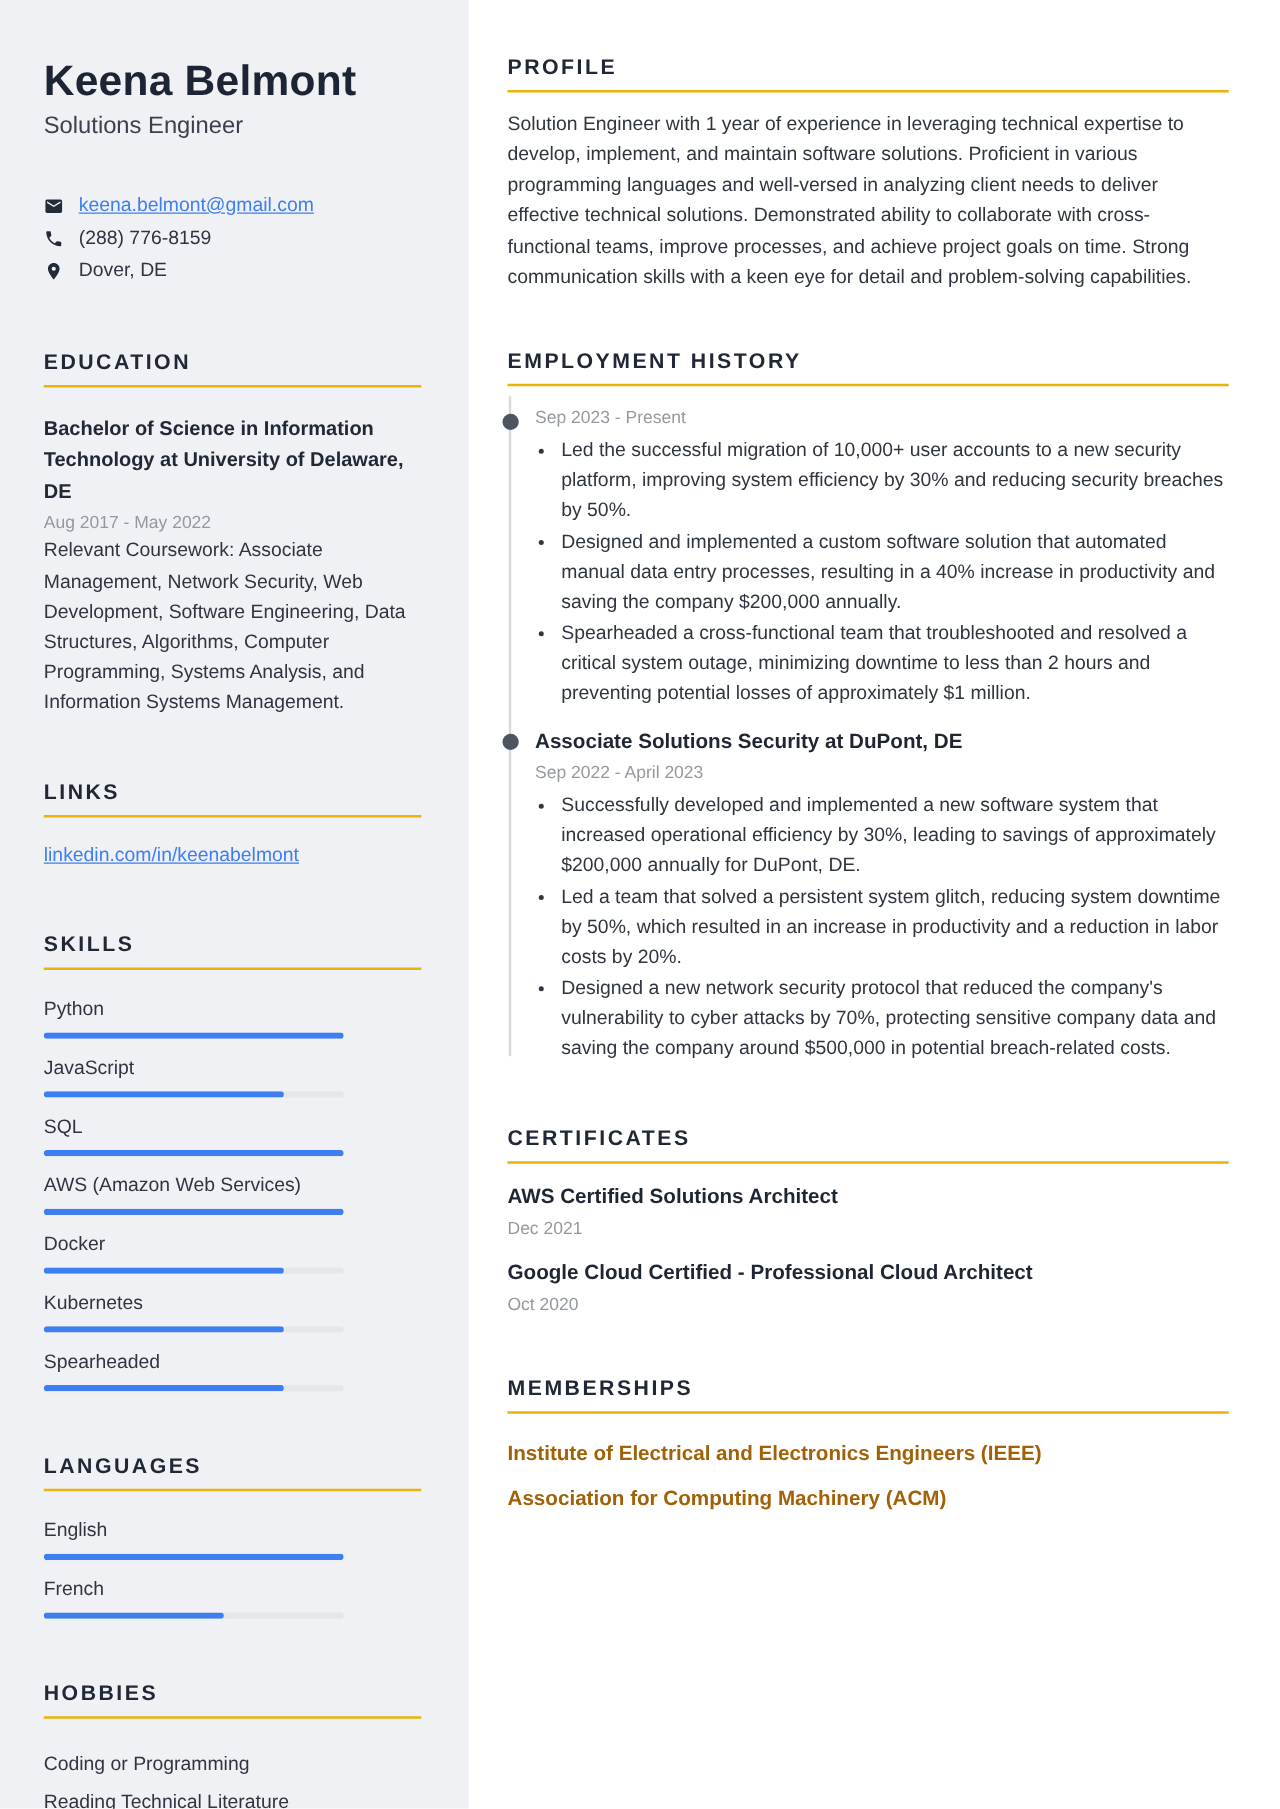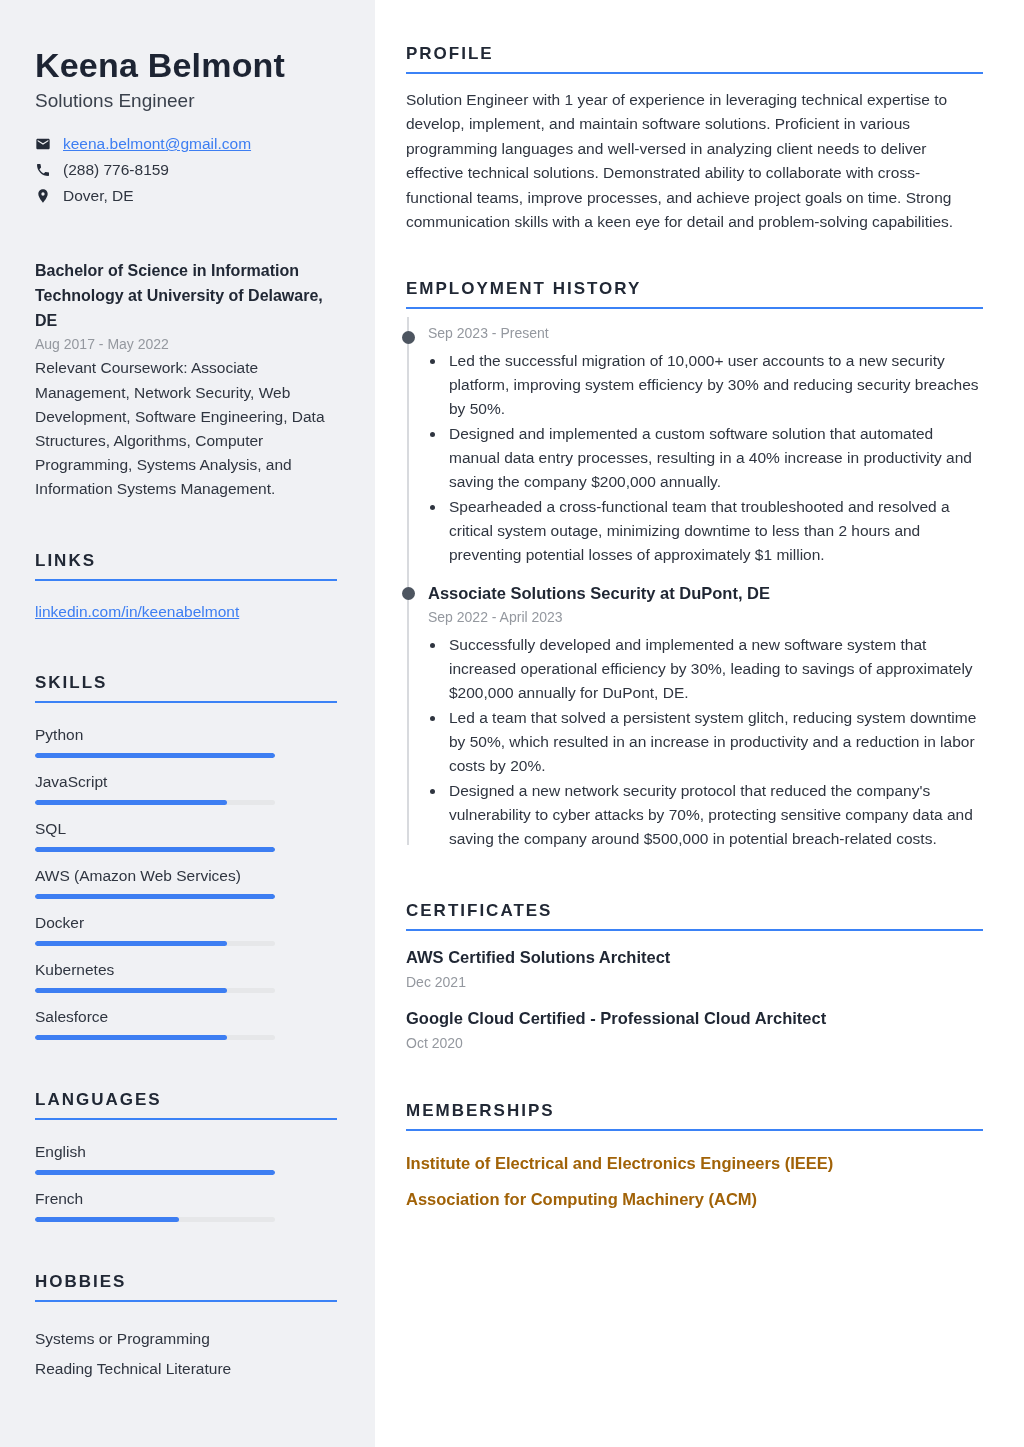--- a/index.html
+++ b/index.html
@@ -12,29 +12,29 @@
     overflow:hidden;
   }
   
   .sidebar {
     width:375px; min-width:375px; height:100%;
     background:#f0f1f4;
     padding:46px 38px 30px 35px;
   }
   .name { font-size:34px; font-weight:700; color:#1d2433; letter-spacing:.2px; line-height:1.15; }
   .job-title-sub { font-size:19px; color:#3a414c; margin-top:5px; }
-  .contact { margin-top:19px; }
+  .contact { margin-top:40px; }
   .contact-row { display:flex; align-items:center; gap:12px; height:26px; font-size:15.5px; }
   .contact-row svg { width:16px; height:16px; fill:#242b38; flex:none; }
   a.link { color:#3d7ef2; text-decoration:underline; }
   .side-section { margin-top:50px; }
   .side-section.skills { margin-top:52px; }
   .section-heading {
     font-size:17px; font-weight:700; letter-spacing:2px; color:#212835;
-    padding-bottom:8px; border-bottom:2px solid #3b82f6;
+    padding-bottom:8px; border-bottom:2px solid #eab308;
   }
   .side-section .section-heading { margin-bottom:22px; }
   .edu-title { font-size:16px; font-weight:700; color:#212835; line-height:1.55; }
   .muted { color:#94989f; font-size:14px; }
   .edu-date { margin:3px 0 4px; }
   .edu-desc { font-size:15.5px; line-height:1.55; }
   .skill-item { margin-bottom:14px; }
   .skill-label { font-size:15.5px; line-height:20px; margin-bottom:8px; }
   .bar-track { width:240px; height:5px; background:#e6e7e9; border-radius:3px; overflow:hidden; }
   .bar-fill { height:5px; background:#3d7ef2; border-radius:3px; }
@@ -80,20 +80,21 @@
     </div>
     <div class="contact-row">
       <svg viewBox="0 0 24 24">
           <path d="M12 2C8.13 2 5 5.13 5 9c0 5.25 7 13 7 13s7-7.75 7-13c0-3.87-3.13-7-7-7zm0 9.5A2.5 2.5 0 1 1 12 6.5a2.5 2.5 0 0 1 0 5z"></path>
         </svg>
       <span>Dover, DE</span>
     </div>
   </div>
 
   <section class="side-section">
+    <h2 class="section-heading">EDUCATION</h2>
     <div>
 
         <div>
           <div class="edu-title">Bachelor of Science in Information Technology at University of Delaware, DE</div>
           <div class="muted edu-date">Aug 2017 - May 2022</div>
           <div class="edu-desc">Relevant Coursework: Associate Management, Network Security, Web Development, Software Engineering, Data Structures, Algorithms, Computer Programming, Systems Analysis, and Information Systems Management.</div>
         </div>
       </div>
   </section>
 
@@ -146,21 +147,21 @@
         </div>
 
         <div class="skill-item">
           <div class="skill-label">Kubernetes</div>
           <div class="bar-track">
             <div class="bar-fill" style="width: 80%;"></div>
           </div>
         </div>
 
         <div class="skill-item">
-          <div class="skill-label">Salesforce</div>
+          <div class="skill-label">Spearheaded</div>
           <div class="bar-track">
             <div class="bar-fill" style="width: 80%;"></div>
           </div>
         </div>
       </div>
   </section>
 
   <section class="side-section">
     <h2 class="section-heading">LANGUAGES</h2>
     <div>
@@ -178,21 +179,21 @@
             <div class="bar-fill" style="width: 60%;"></div>
           </div>
         </div>
       </div>
   </section>
 
   <section class="side-section">
     <h2 class="section-heading">HOBBIES</h2>
     <div>
 
-        <div class="hobby-item">Systems or Programming</div>
+        <div class="hobby-item">Coding or Programming</div>
 
         <div class="hobby-item">Reading Technical Literature</div>
 
       </div>
   </section>
 
 </aside>
 
 <main class="main">
 

